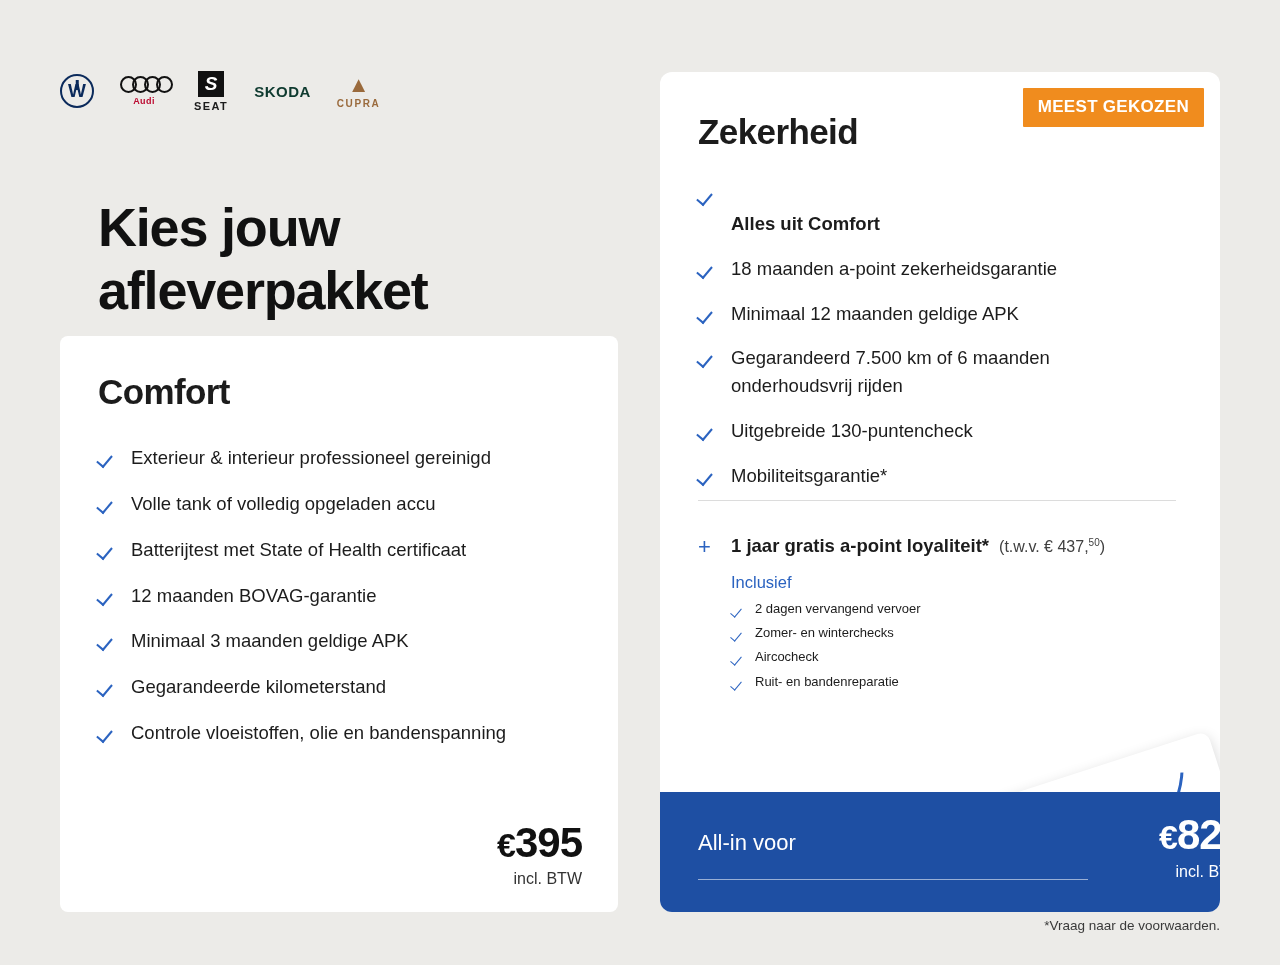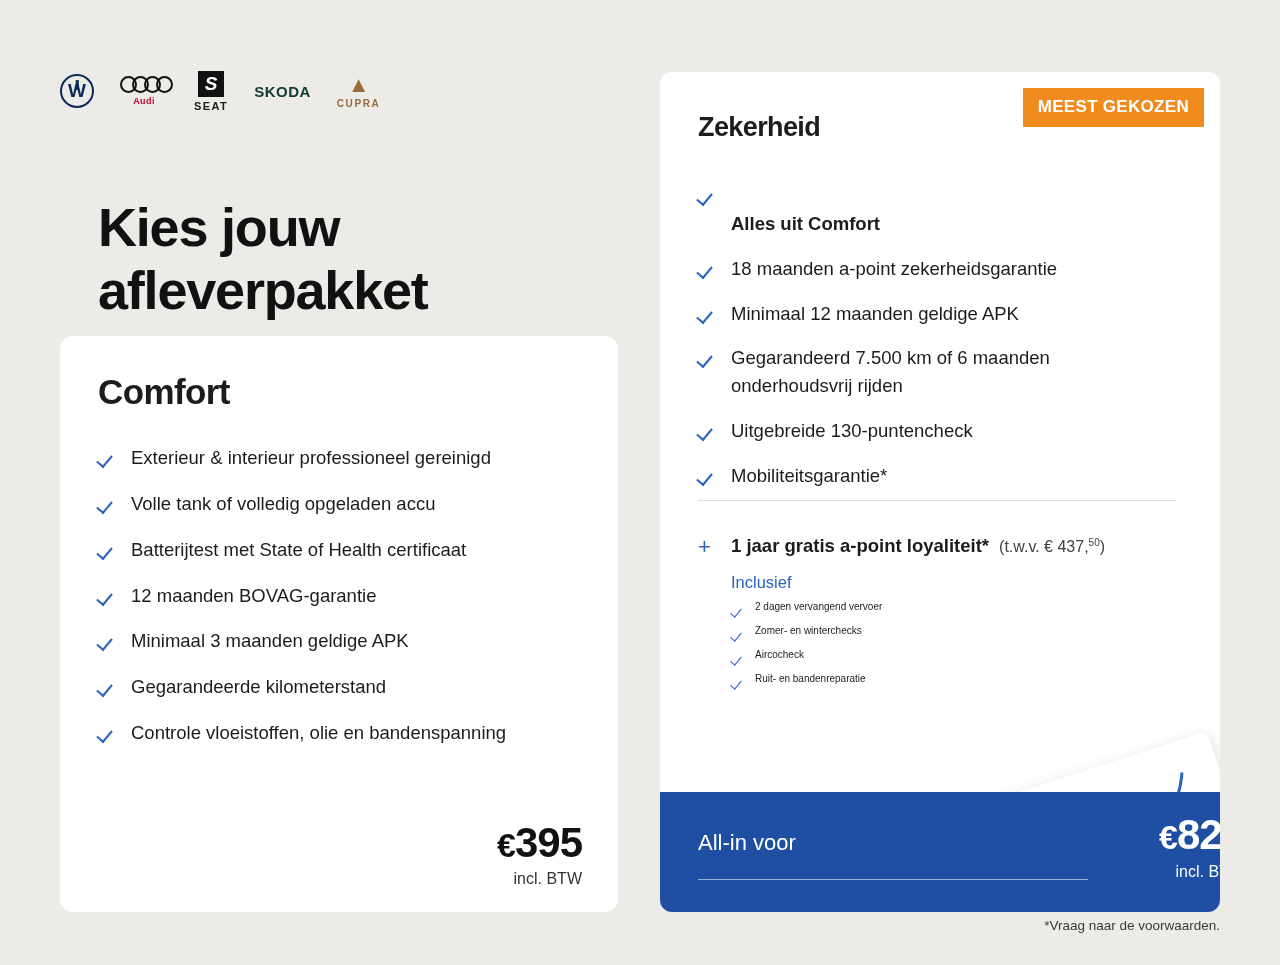--- a/index.html
+++ b/index.html
@@ -89,21 +89,21 @@
     margin-left: 40px;
   }
 
   .card-comfort {
     position: absolute;
     left: 60px;
     top: 336px;
     width: 558px;
     height: 576px;
     background: #fff;
-    border-radius: 13px;
+    border-radius: 8px;
   }
   .card-comfort h2 {
     margin: 0;
     position: absolute;
     left: 38px; top: 36px;
     font-size: 35px;
     font-weight: 700;
     letter-spacing: -0.6px;
   }
   .comfort-list {
@@ -185,21 +185,21 @@
     font-weight: 700;
     letter-spacing: .3px;
     padding: 9px 15px 10px;
     border-radius: 1px;
   }
   .card-zekerheid h2 {
     margin: 0;
     position: absolute;
     left: 38px;
     top: 40px;
-    font-size: 27px;
+    font-size: 35px;
     font-weight: 700;
     letter-spacing: -0.6px;
   }
   .zeker-list {
     position: absolute;
     left: 38px;
     top: 110px;
     width: 490px;
   }
   .zeker-list .item {
@@ -254,21 +254,21 @@
     color: #404040;
   }
   .loyalty-value sup { font-size: 10px; }
   .inclusief {
     color: #2b63c0;
     font-size: 16.5px;
     margin: 16px 0 8px 33px;
   }
   .sub-list { margin-left: 33px; }
   .sub-list .item { display: flex; align-items: flex-start; margin-bottom: 6px; }
-  .sub-list .item .txt { font-size: 10px; line-height: 1.4; }
+  .sub-list .item .txt { font-size: 13px; line-height: 1.4; }
 
   
   .loyalty-card {
     position: absolute;
     right: -14px;
     bottom: 10px;
     width: 224px;
     height: 140px;
     background: #fff;
     border-radius: 10px;

